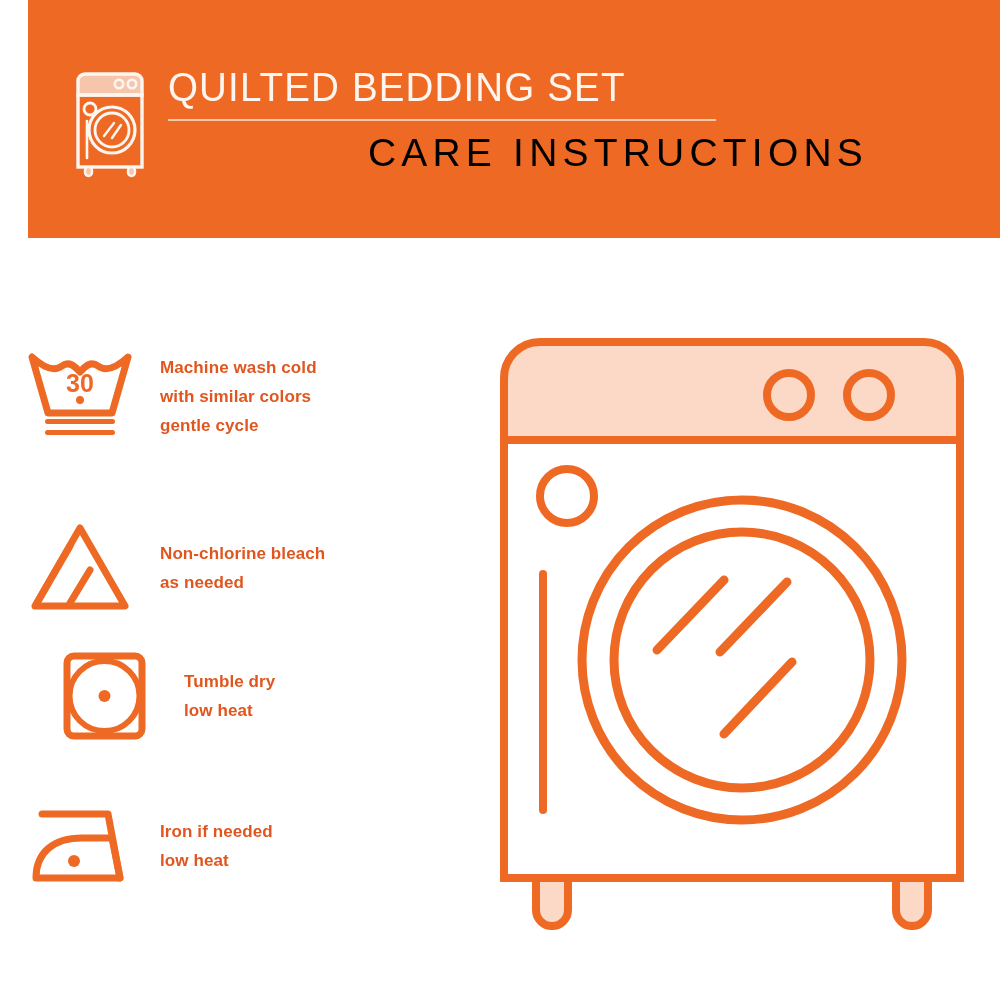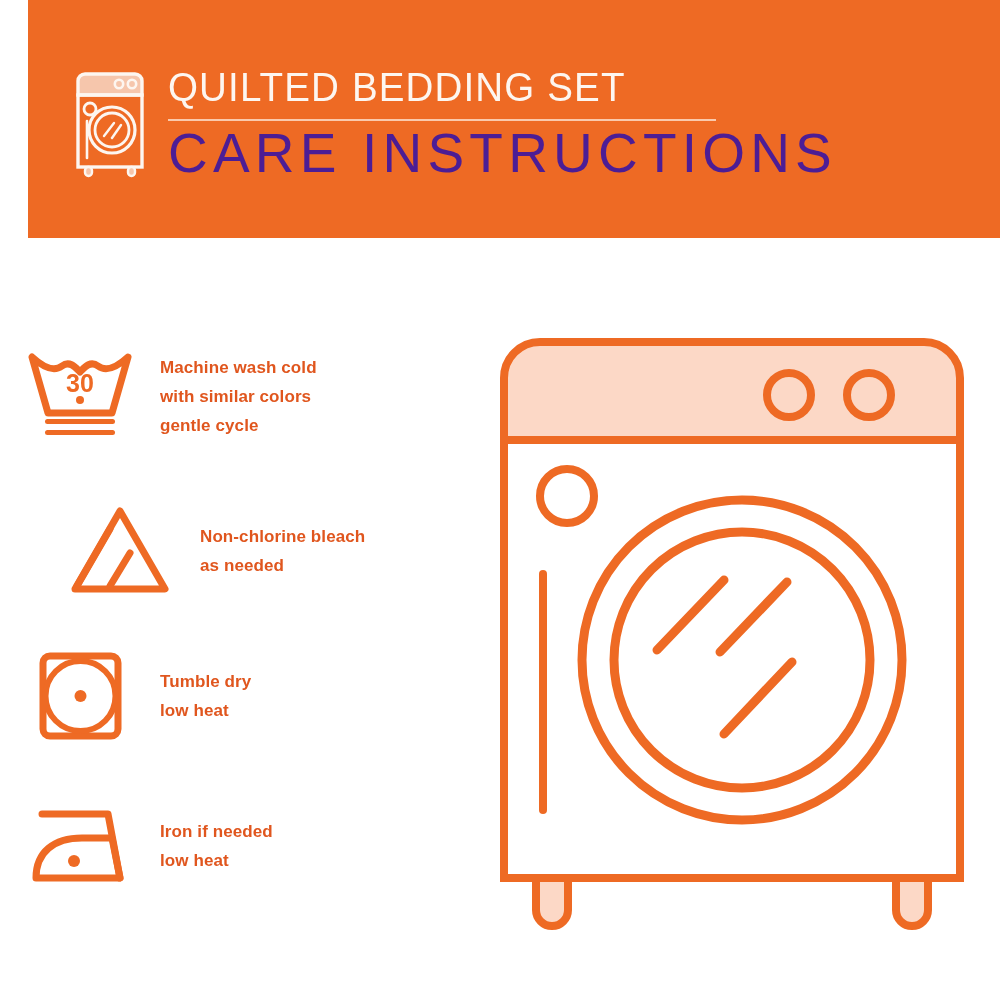--- a/index.html
+++ b/index.html
@@ -34,43 +34,44 @@
     transform-origin:left center;
     white-space:nowrap;
   }
   .title-rule {
     width:548px; height:2px;
     background:#FBD9C4;
     margin:7px 0 6px 0;
     opacity:0.85;
   }
   .title-sub {
-    color:#4c1d95;
-    font-size:55px;
+    color:#000000;
+    font-size:39px;
     line-height:52px;
     font-weight:400;
     letter-spacing:5.2px;
     white-space:nowrap;
+    text-align:right;
   }
 
   
   .care-list { position:absolute; left:0; top:238px; width:500px; height:762px; }
   .care-row { position:absolute; left:0; width:500px; display:flex; align-items:center; }
   .care-row .sym { width:160px; display:flex; justify-content:center; flex:0 0 160px; }
   .care-row .txt {
     color:#E0561E;
     font-size:17px;
     line-height:29px;
     font-weight:700;
     letter-spacing:0.1px;
     white-space:pre-line;
   }
   #care-row-0 { top:112px; }
-  #care-row-1 { top:267px;margin-left:40px; }
-  #care-row-2 { top:412px; }
+  #care-row-1 { top:284px; }
+  #care-row-2 { top:412px;margin-left:24px; }
   #care-row-3 { top:562px; }
 
   
   .machine { position:absolute; left:492px; top:330px; width:480px; height:620px; }
 </style>
 </head>
 <body>
 
 <div class="page">
 

